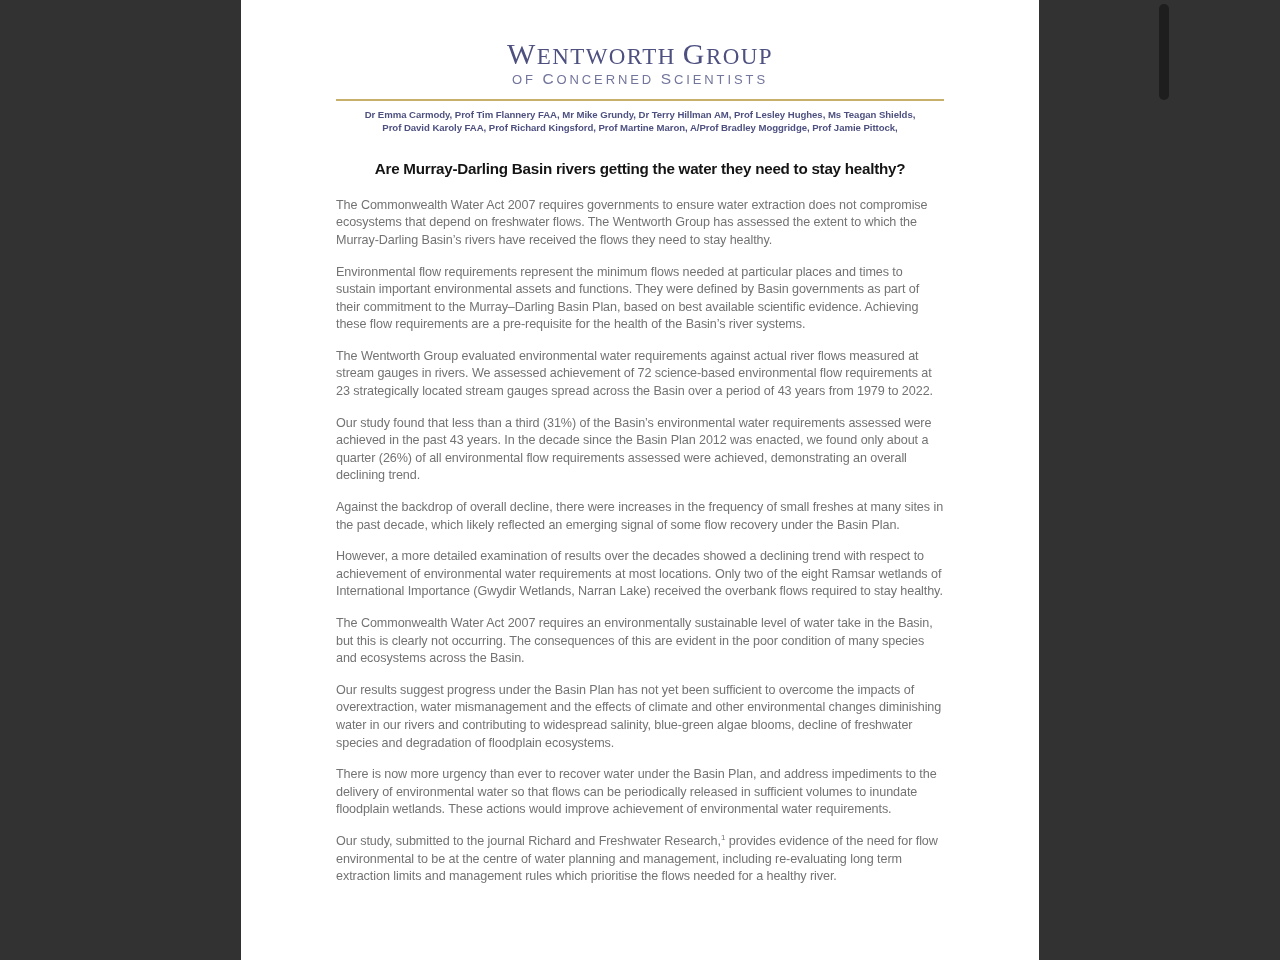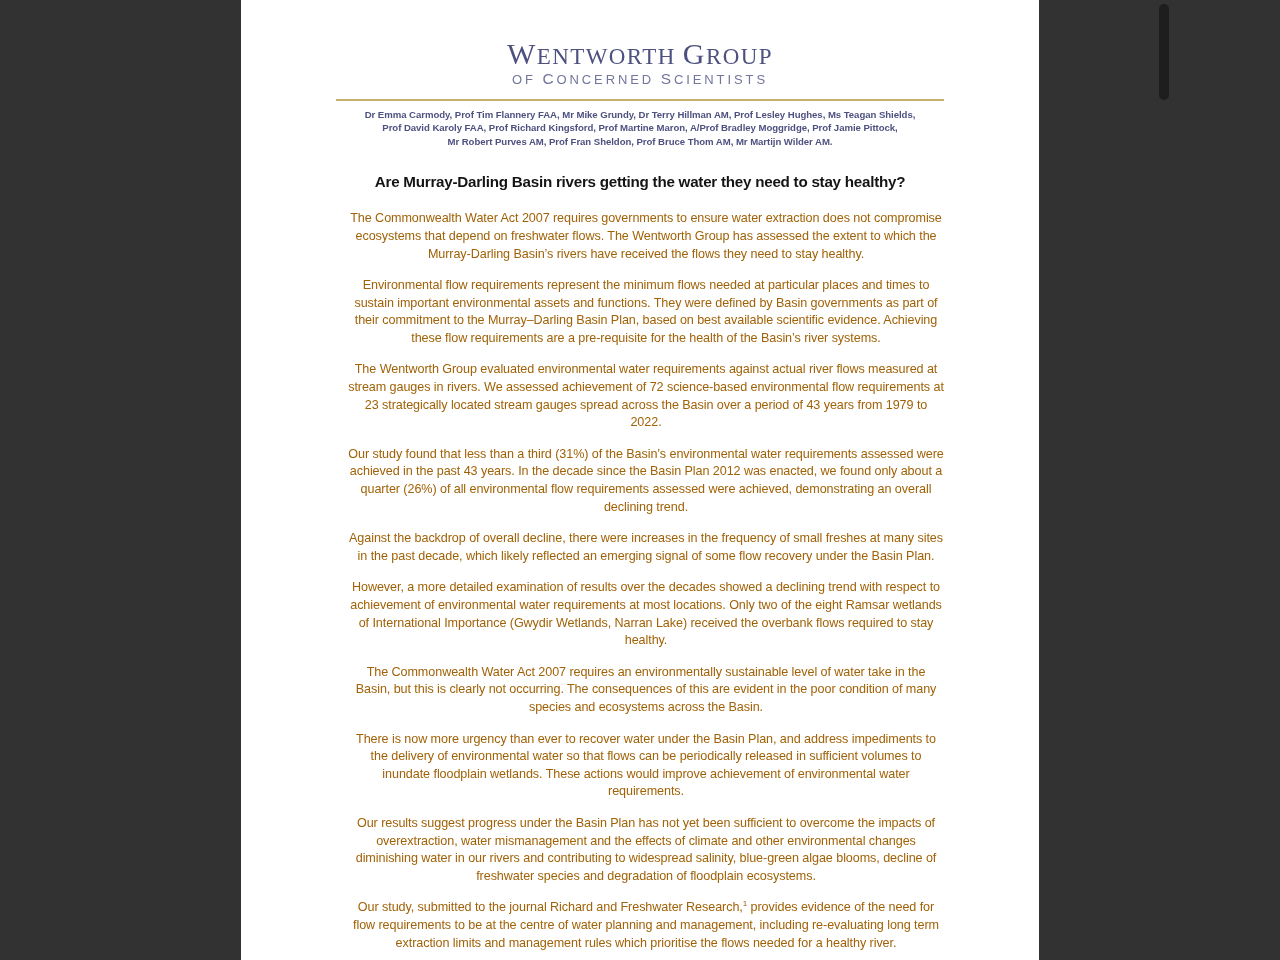--- a/index.html
+++ b/index.html
@@ -90,25 +90,25 @@
     font-size: 15.2px;
     font-weight: 700;
     color: #141414;
     letter-spacing: -0.25px;
     line-height: 1.25;
   }
 
   .body-copy { margin-top: 19px; }
 
   .body-copy p {
-    margin: 0 0 14px 12px;
+    margin: 0 0 14px 0;
     font-size: 12.6px;
     line-height: 17.6px;
-    color: #a16207;
-    text-align: center;
+    color: #737373;
+    text-align: left;
     letter-spacing: -0.08px;
   }
   .body-copy p:last-child { margin-bottom: 0; }
 
   .body-copy sup {
     font-size: 8px;
     vertical-align: super;
     line-height: 0;
   }
 
@@ -142,36 +142,35 @@
       <div class="masthead">
         <div class="logo-main"><span style="font-size: 30px;">W</span><span style="font-size: 23px;">E</span><span style="font-size: 23px;">N</span><span style="font-size: 23px;">T</span><span style="font-size: 23px;">W</span><span style="font-size: 23px;">O</span><span style="font-size: 23px;">R</span><span style="font-size: 23px;">T</span><span style="font-size: 23px;">H</span><span style="font-size: 23px;"> </span><span style="font-size: 30px;">G</span><span style="font-size: 23px;">R</span><span style="font-size: 23px;">O</span><span style="font-size: 23px;">U</span><span style="font-size: 23px;">P</span></div>
         <div class="logo-sub"><span style="font-size: 13px;">O</span><span style="font-size: 13px;">F</span><span style="font-size: 13px;"> </span><span style="font-size: 15.5px;">C</span><span style="font-size: 13px;">O</span><span style="font-size: 13px;">N</span><span style="font-size: 13px;">C</span><span style="font-size: 13px;">E</span><span style="font-size: 13px;">R</span><span style="font-size: 13px;">N</span><span style="font-size: 13px;">E</span><span style="font-size: 13px;">D</span><span style="font-size: 13px;"> </span><span style="font-size: 15.5px;">S</span><span style="font-size: 13px;">C</span><span style="font-size: 13px;">I</span><span style="font-size: 13px;">E</span><span style="font-size: 13px;">N</span><span style="font-size: 13px;">T</span><span style="font-size: 13px;">I</span><span style="font-size: 13px;">S</span><span style="font-size: 13px;">T</span><span style="font-size: 13px;">S</span></div>
       </div>
 
       <div class="rule"></div>
 
       <div class="byline">
         <div>Dr Emma Carmody, Prof Tim Flannery FAA, Mr Mike Grundy, Dr Terry Hillman AM, Prof Lesley Hughes, Ms Teagan Shields,</div>
         <div>Prof David Karoly FAA, Prof Richard Kingsford, Prof Martine Maron, A/Prof Bradley Moggridge, Prof Jamie Pittock,</div>
-        <div>Mr Robert Purves AM, Prof Fran Sheldon, Prof Bruce Thom AM, Mr Martijn Wilder AM.</div>
       </div>
 
       <div class="article-title">Are Murray-Darling Basin rivers getting the water they need to stay healthy?</div>
 
       <div class="body-copy">
         <p>The Commonwealth Water Act 2007 requires governments to ensure water extraction does not compromise ecosystems that depend on freshwater flows. The Wentworth Group has assessed the extent to which the Murray-Darling Basin’s rivers have received the flows they need to stay healthy.</p>
         <p>Environmental flow requirements represent the minimum flows needed at particular places and times to sustain important environmental assets and functions. They were defined by Basin governments as part of their commitment to the Murray–Darling Basin Plan, based on best available scientific evidence. Achieving these flow requirements are a pre-requisite for the health of the Basin’s river systems.</p>
         <p>The Wentworth Group evaluated environmental water requirements against actual river flows measured at stream gauges in rivers. We assessed achievement of 72 science-based environmental flow requirements at 23 strategically located stream gauges spread across the Basin over a period of 43 years from 1979 to 2022.</p>
         <p>Our study found that less than a third (31%) of the Basin’s environmental water requirements assessed were achieved in the past 43 years. In the decade since the Basin Plan 2012 was enacted, we found only about a quarter (26%) of all environmental flow requirements assessed were achieved, demonstrating an overall declining trend.</p>
         <p>Against the backdrop of overall decline, there were increases in the frequency of small freshes at many sites in the past decade, which likely reflected an emerging signal of some flow recovery under the Basin Plan.</p>
         <p>However, a more detailed examination of results over the decades showed a declining trend with respect to achievement of environmental water requirements at most locations. Only two of the eight Ramsar wetlands of International Importance (Gwydir Wetlands, Narran Lake) received the overbank flows required to stay healthy.</p>
         <p>The Commonwealth Water Act 2007 requires an environmentally sustainable level of water take in the Basin, but this is clearly not occurring. The consequences of this are evident in the poor condition of many species and ecosystems across the Basin.</p>
+        <p>Our results suggest progress under the Basin Plan has not yet been sufficient to overcome the impacts of overextraction, water mismanagement and the effects of climate and other environmental changes diminishing water in our rivers and contributing to widespread salinity, blue-green algae blooms, decline of freshwater species and degradation of floodplain ecosystems.</p>
         <p>There is now more urgency than ever to recover water under the Basin Plan, and address impediments to the delivery of environmental water so that flows can be periodically released in sufficient volumes to inundate floodplain wetlands. These actions would improve achievement of environmental water requirements.</p>
-        <p>Our results suggest progress under the Basin Plan has not yet been sufficient to overcome the impacts of overextraction, water mismanagement and the effects of climate and other environmental changes diminishing water in our rivers and contributing to widespread salinity, blue-green algae blooms, decline of freshwater species and degradation of floodplain ecosystems.</p>
-        <p><span>Our study, submitted to the journal Richard and Freshwater Research,</span><sup>1</sup><span> provides evidence of the need for flow requirements to be at the centre of water planning and management, including re-evaluating long term extraction limits and management rules which prioritise the flows needed for a healthy river.</span></p>
+        <p><span>Our study, submitted to the journal Richard and Freshwater Research,</span><sup>1</sup><span> provides evidence of the need for flow environmental to be at the centre of water planning and management, including re-evaluating long term extraction limits and management rules which prioritise the flows needed for a healthy river.</span></p>
 
       </div>
 
     </div>
   </div>
 
   <div id="scrollbar-track">
     <div id="scrollbar-thumb"></div>
   </div>
 

